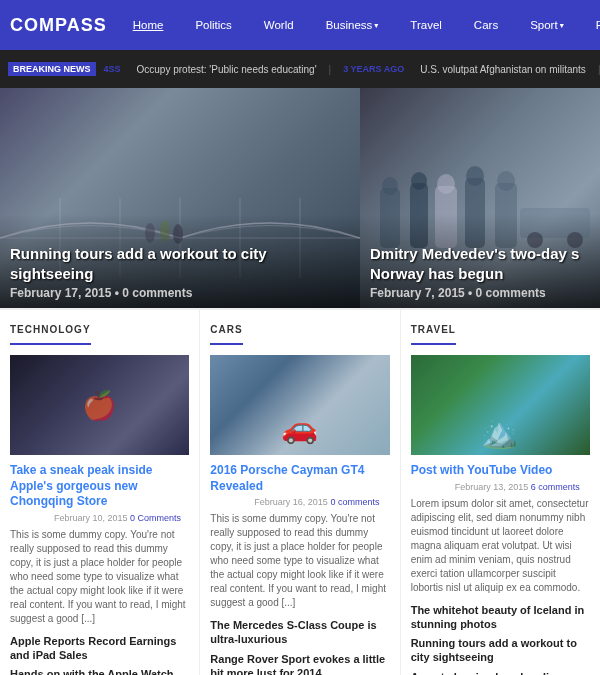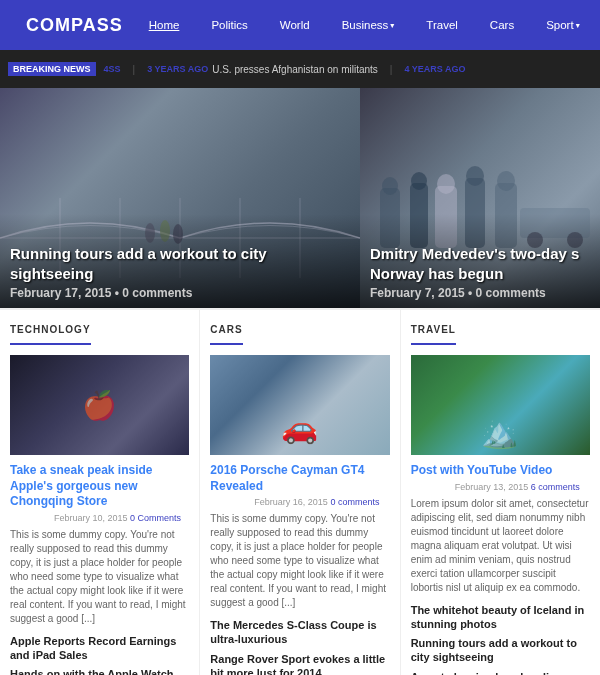--- a/index.html
+++ b/index.html
@@ -3,21 +3,21 @@
   <meta charset="utf-8">
   <style>
     * { box-sizing: border-box; margin: 0; padding: 0; }
     body { font-family: Arial, sans-serif; font-size: 12px; color: #333; width: 600px; overflow-x: hidden; }
 
     
     #header {
       background: #3a3fc1;
       display: flex;
       align-items: center;
-      padding: 0 26px;
+      padding: 0 10px;
       height: 50px;
     }
     #logo {
       color: white;
       font-weight: bold;
       font-size: 18px;
       letter-spacing: 1px;
       margin-right: 18px;
       white-space: nowrap;
     }
@@ -67,21 +67,21 @@
       color: white;
       font-size: 9px;
       font-weight: bold;
       padding: 2px 5px;
       white-space: nowrap;
       text-transform: uppercase;
     }
     .breaking-item {
       display: flex;
       align-items: center;
-      gap: 4px;
+      gap: 16px;
       white-space: nowrap;
     }
     .breaking-time {
       color: #3a3fc1;
       font-size: 9px;
       font-weight: bold;
       white-space: nowrap;
     }
     .breaking-text {
       color: #ccc;
@@ -279,25 +279,26 @@
     
     
   </div>
 </div>
 
 <div id="breaking-bar">
   <span class="breaking-label">BREAKING NEWS</span>
 
 <span class="breaking-item">
       <span class="breaking-time">4SS</span>
+      <span class="breaking-text">Occupy protest: 'Public needs educating'</span>
     </span>
     <span class="breaking-sep">|</span>
     <span class="breaking-item">
       <span class="breaking-time">3 YEARS AGO</span>
-      <span class="breaking-text">U.S. presses Afghanistan on militants</span>
+      <span class="breaking-text">U.S. volutpat Afghanistan on militants</span>
     </span>
     <span class="breaking-sep">|</span>
     <span class="breaking-item">
       <span class="breaking-time">4 YEARS AGO</span>
     </span>
   </div>
 
 <div id="hero">
   <div id="hero-left">
     <div class="hero-bg-left">

